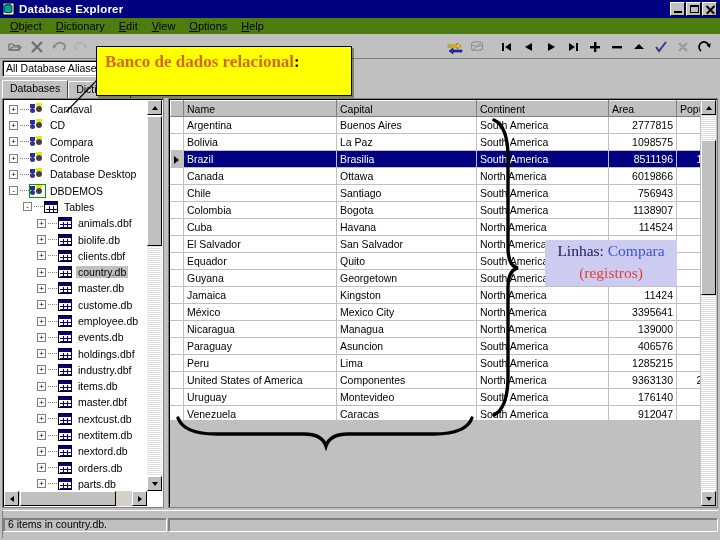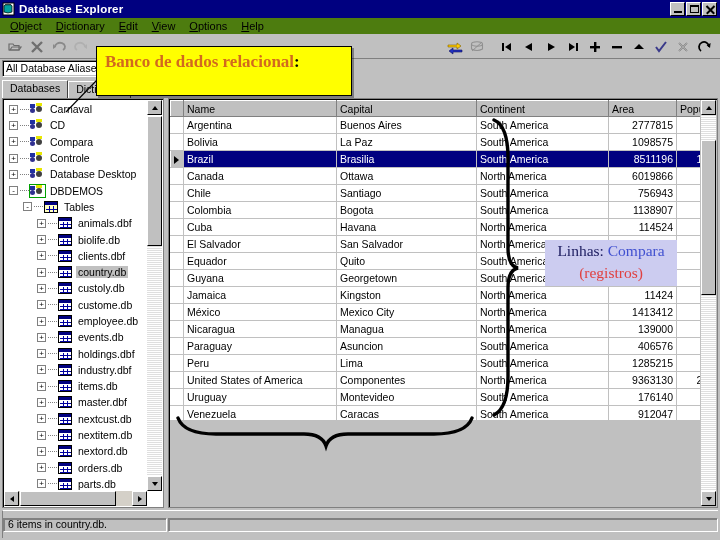--- a/index.html
+++ b/index.html
@@ -513,21 +513,21 @@
           <span class="dots"></span>
           <span class="ticon">
             <span class="ic-tbl">
               <span class="top"></span>
               <span class="c" style="left:4px;top:4px;width:1px;height:7px"></span>
               <span class="c" style="left:8px;top:4px;width:1px;height:7px"></span>
               <span class="c" style="left:1px;top:6px;width:11px;height:1px"></span>
               <span class="c" style="left:1px;top:9px;width:11px;height:1px"></span>
             </span>
           </span>
-          <span class="tlabel">custoly.db</span>
+          <span class="tlabel">master.db</span>
         </div>
         <div class="tnode" style="padding-left: 34px;">
           <span class="exp">+</span>
           <span class="dots"></span>
           <span class="ticon">
             <span class="ic-tbl">
               <span class="top"></span>
               <span class="c" style="left:4px;top:4px;width:1px;height:7px"></span>
               <span class="c" style="left:8px;top:4px;width:1px;height:7px"></span>
               <span class="c" style="left:1px;top:6px;width:11px;height:1px"></span>
@@ -824,21 +824,21 @@
               <td>Kingston</td>
               <td>North America</td>
               <td class="num">11424</td>
               <td class="num">2500000</td>
             </tr>
             <tr>
               <td class="ind"></td>
               <td>México</td>
               <td>Mexico City</td>
               <td>North America</td>
-              <td class="num">1413412</td>
+              <td class="num">3395641</td>
               <td class="num">88600000</td>
             </tr>
             <tr>
               <td class="ind"></td>
               <td>Nicaragua</td>
               <td>Managua</td>
               <td>North America</td>
               <td class="num">139000</td>
               <td class="num">3900000</td>
             </tr>

